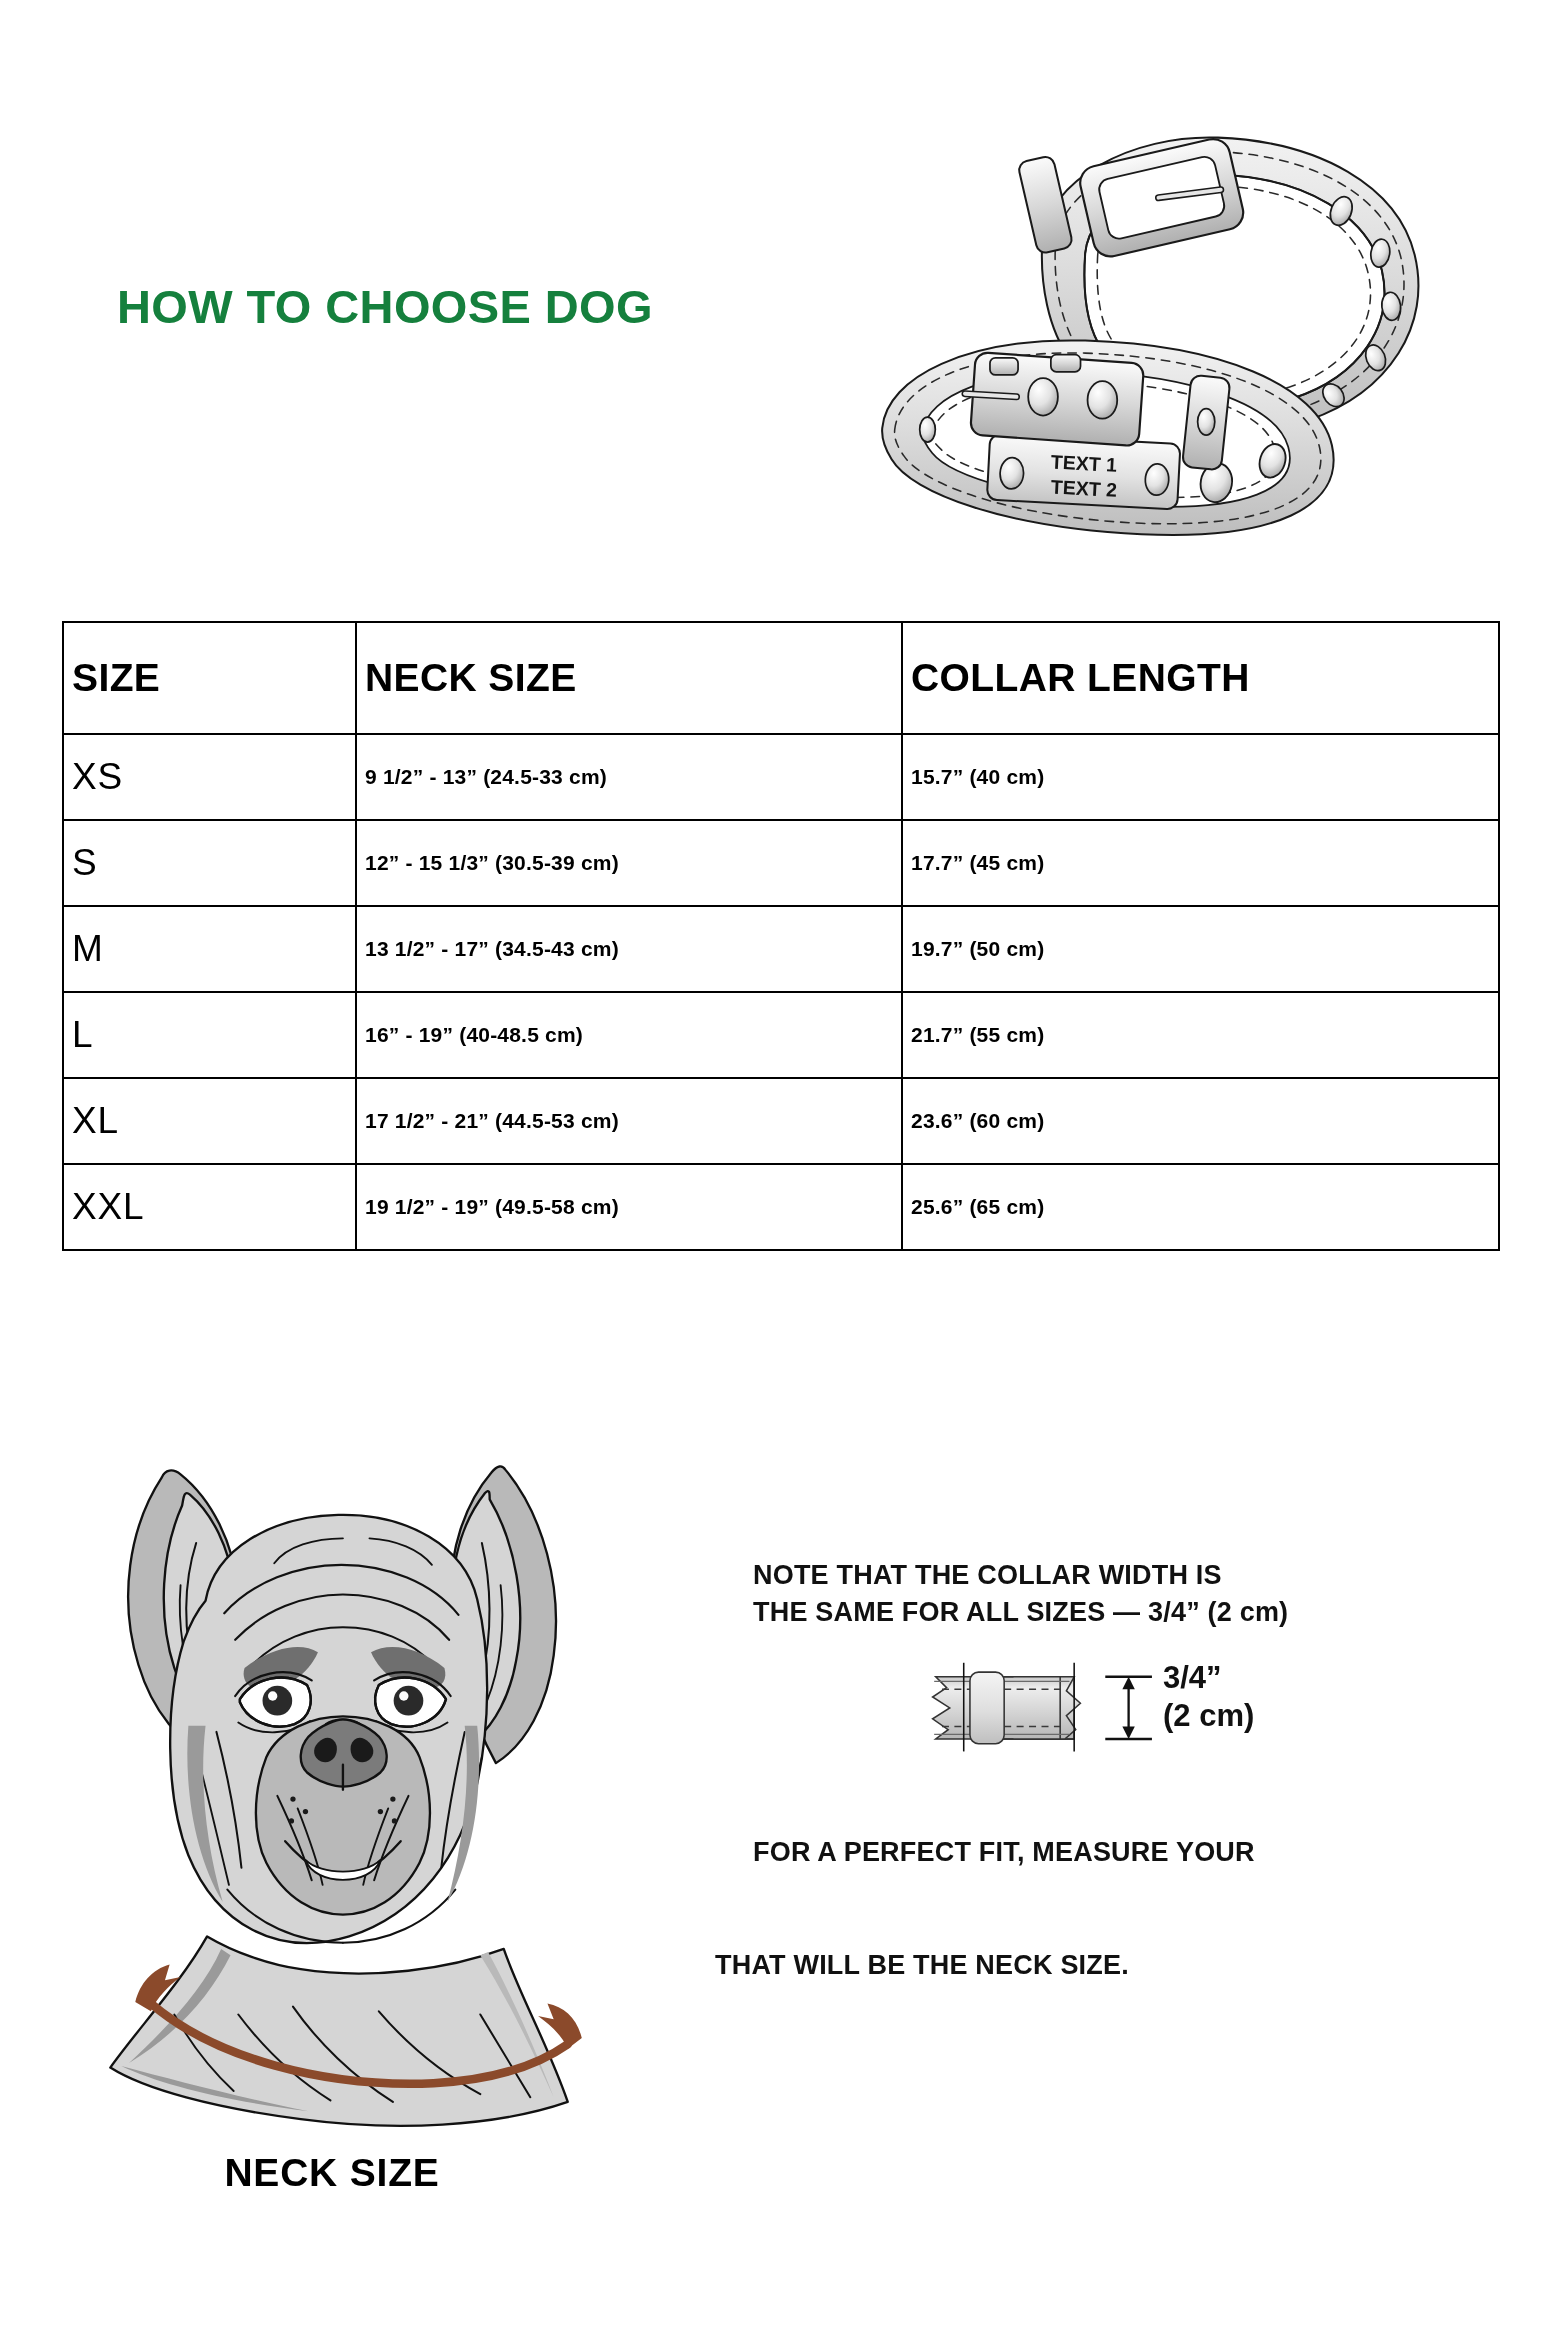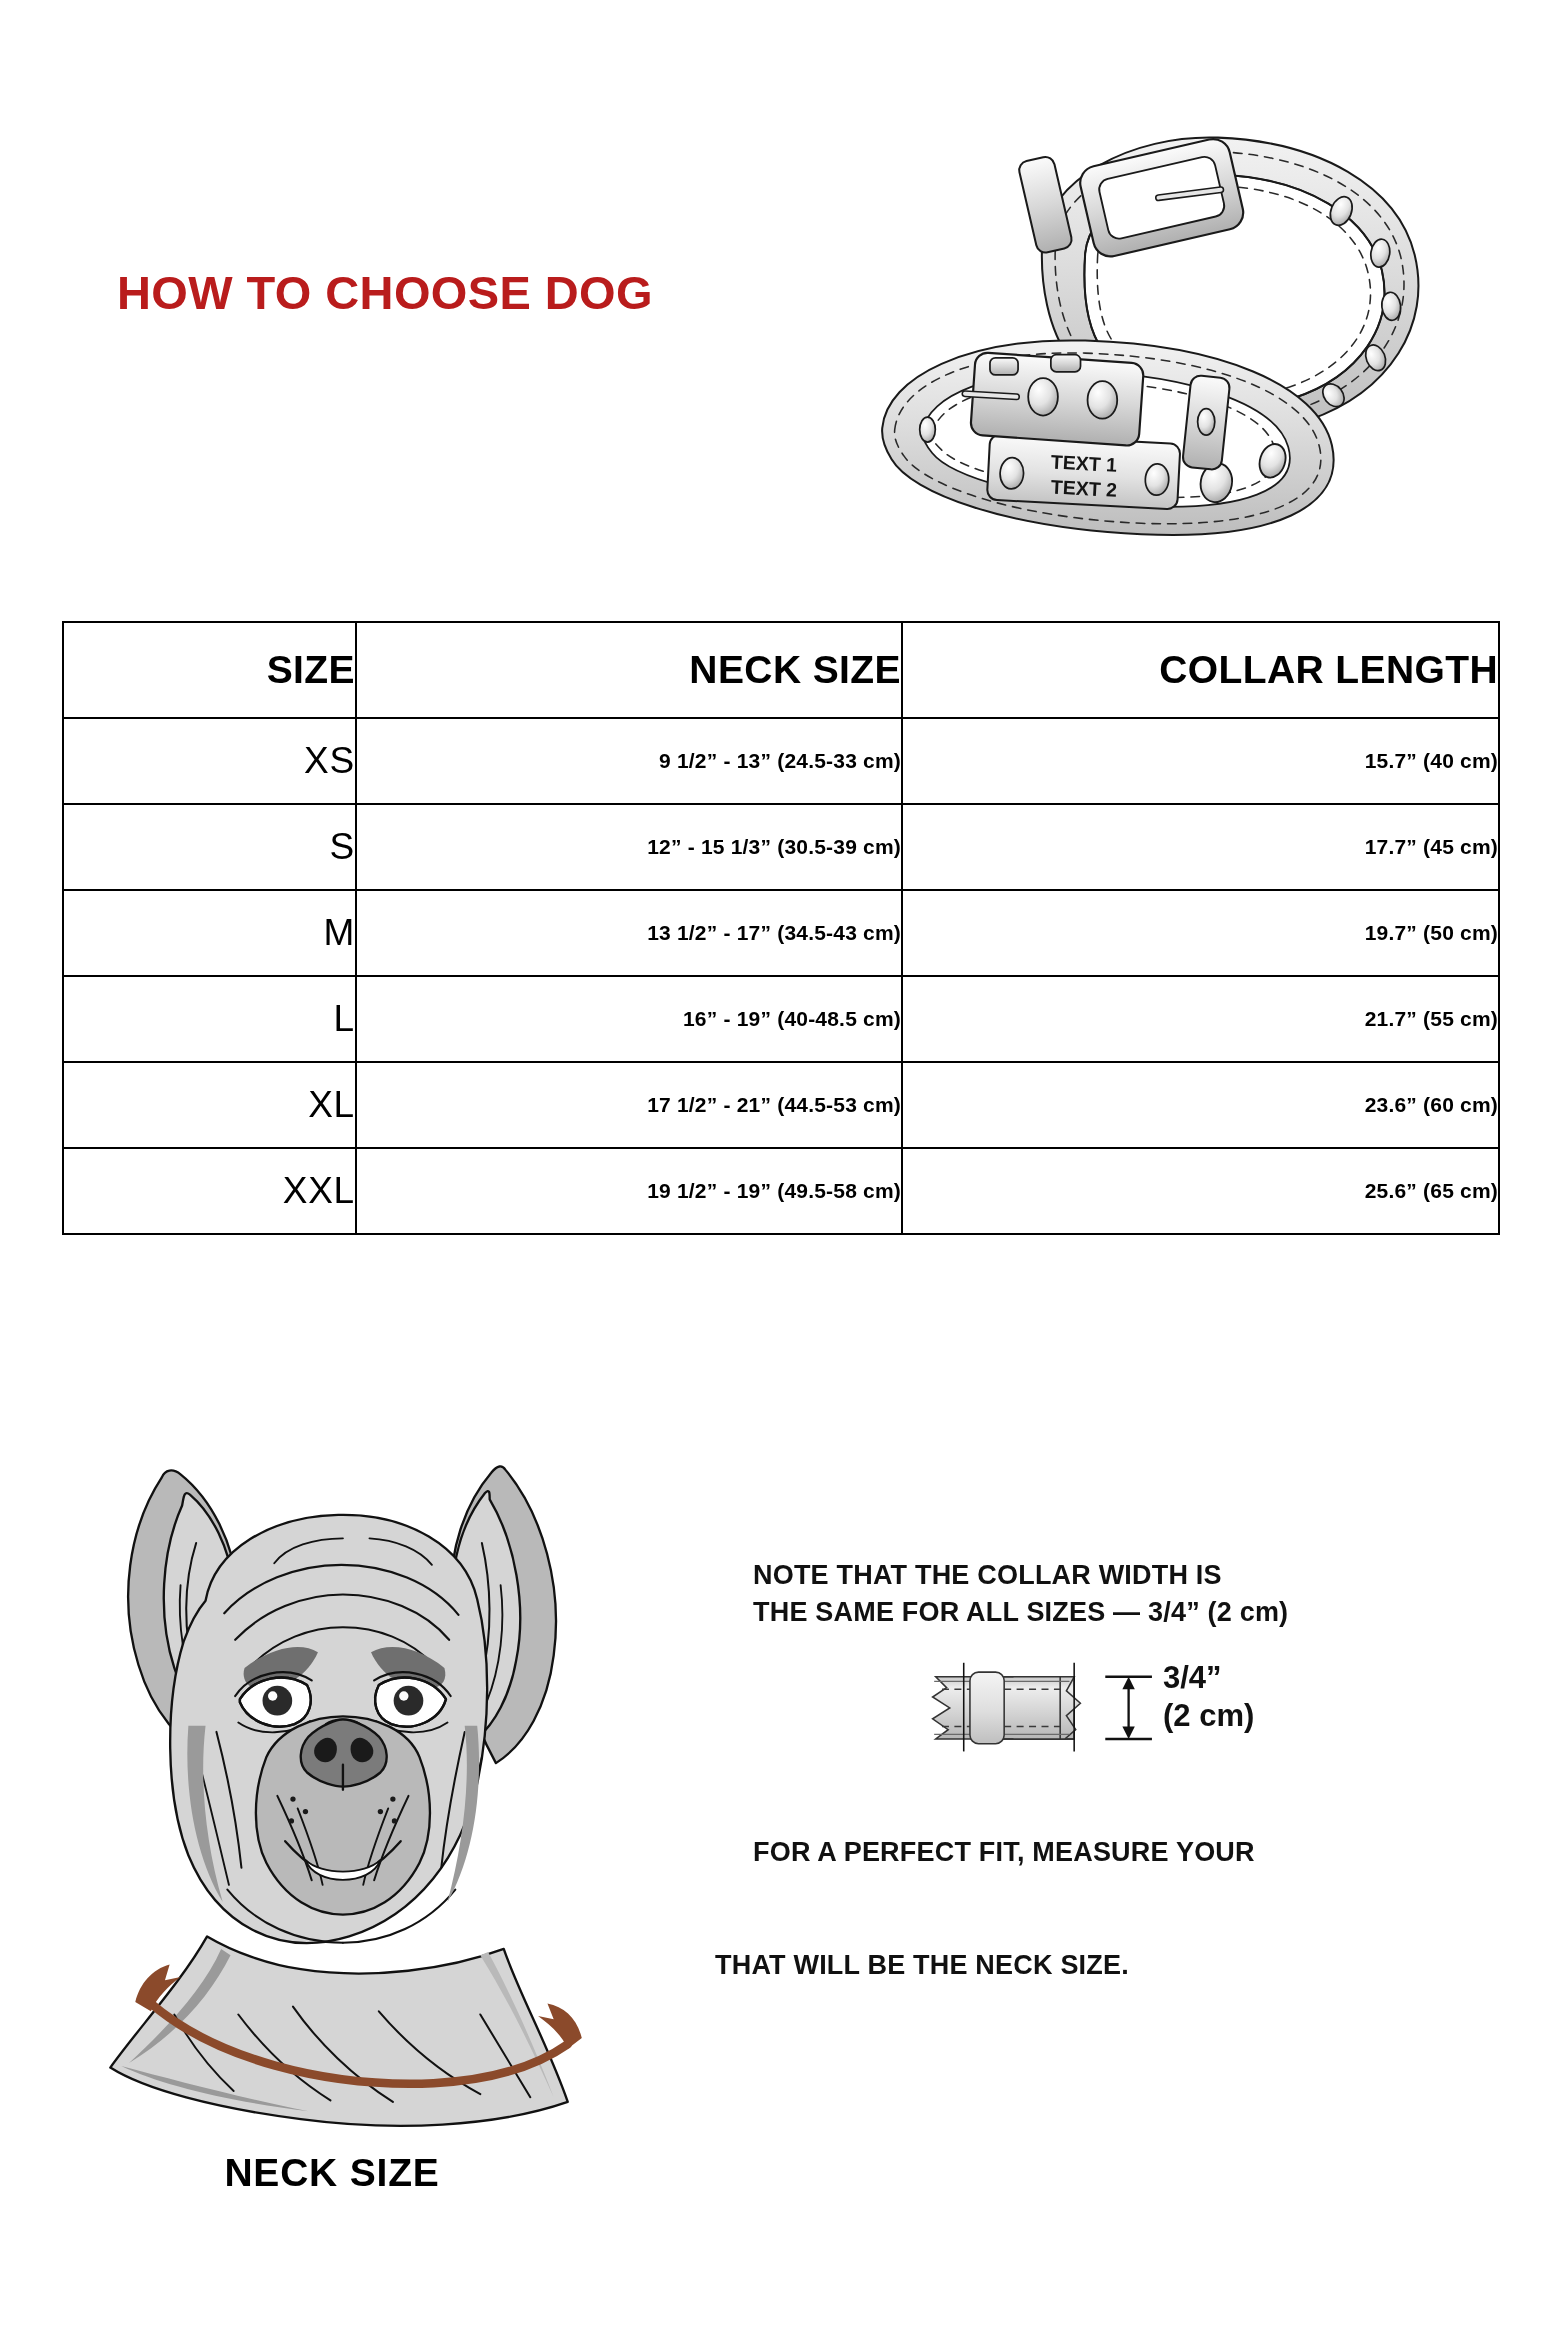--- a/index.html
+++ b/index.html
@@ -13,27 +13,27 @@
     position: relative;
     overflow: hidden;
     font-family: "Liberation Sans", sans-serif;
     color: #000000;
   }
 
   
   #page-title {
     position: absolute;
     left: 117px;
-    top: 263px;
+    top: 277px;
     width: 648px;
     font-size: 47px;
     font-weight: 700;
     line-height: 1.28;
     letter-spacing: 0.4px;
-    color: #b91c1c;
+    color: #15803d;
   }
   #page-title .tline { display: block; }
 
   
   #collar-illustration {
     position: absolute;
     left: 851px;
     top: 86px;
     width: 687px;
     height: 453px;
@@ -43,23 +43,23 @@
   #size-table {
     position: absolute;
     left: 62px;
     top: 621px;
     width: 1436px;
     border-collapse: collapse;
     table-layout: fixed;
   }
   #size-table td, #size-table th {
     border: 2.3px solid #000000;
-    text-align: right;
+    text-align: left;
     vertical-align: middle;
-    padding: 0;
+    padding: 8px;
   }
   #size-table col.c-size   { width: 293px; }
   #size-table col.c-neck   { width: 546px; }
   #size-table col.c-collar { width: 597px; }
 
   #size-table thead th {
     height: 94px;
     font-size: 39px;
     font-weight: 700;
     letter-spacing: 0.4px;

